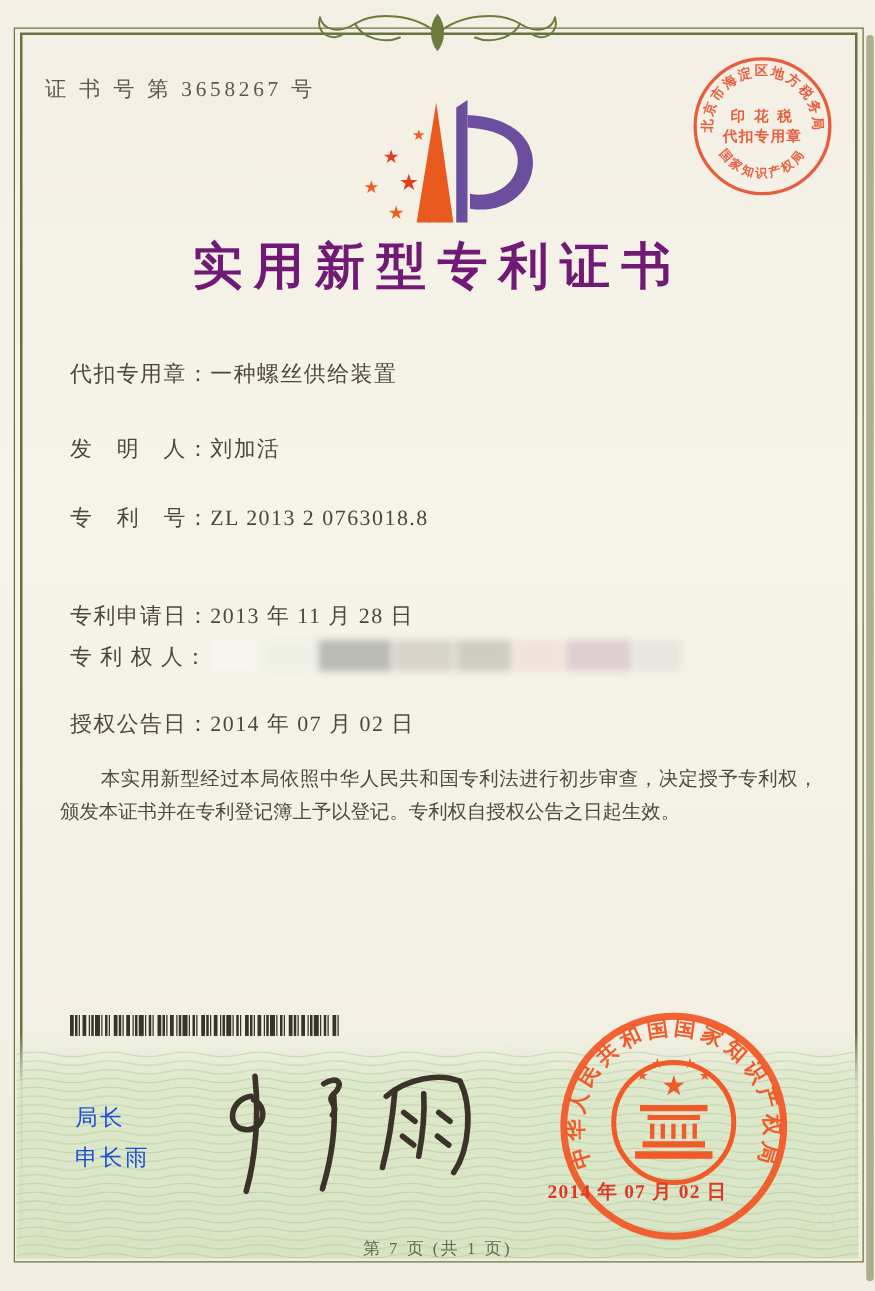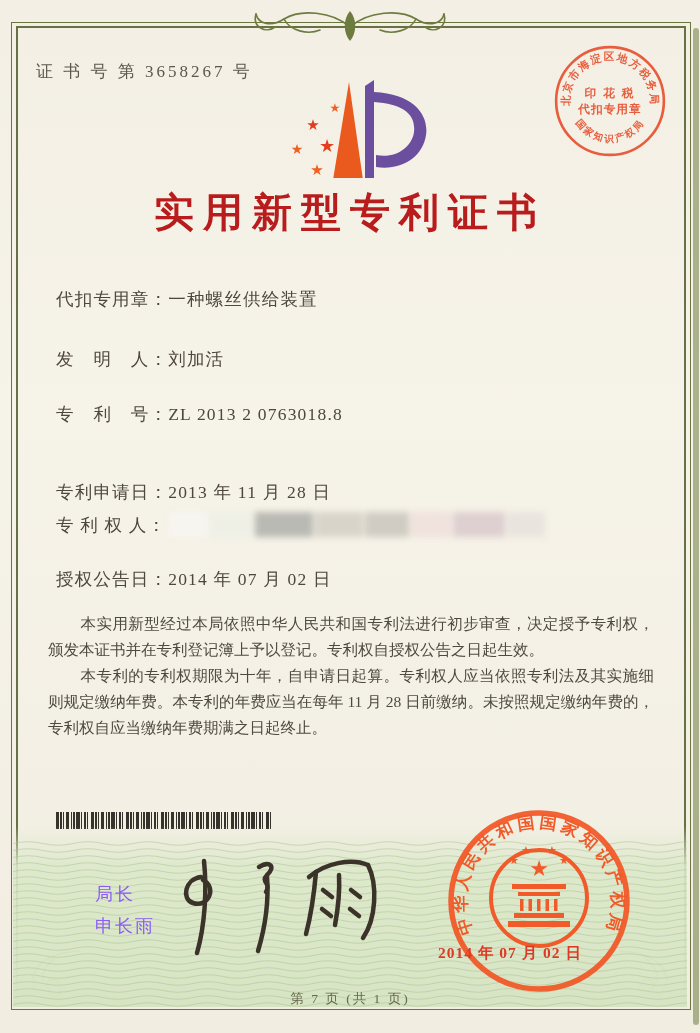--- a/index.html
+++ b/index.html
@@ -10,38 +10,38 @@
   }
   .abs{position:absolute;}
   
   .frame-outer{left:11px;right:9px;top:22px;bottom:23px;border:1px solid #6a7540;}
   .frame-inner{left:16px;right:14px;top:26px;bottom:27px;border:2px solid #4f5a28;opacity:.85;}
   .scan-edge{right:1px;top:28px;bottom:8px;width:6px;background:#6d7c44;opacity:.55;border-radius:3px;}
   
   .cert-no{left:36px;top:60px;font-size:17px;letter-spacing:3px;color:#5d574c;}
   .logo{left:277px;top:78px;width:150px;height:100px;}
   .title{left:0;right:0;top:185px;text-align:center;font-size:40px;font-weight:bold;
-         letter-spacing:9px;color:#b91c1c;}
+         letter-spacing:9px;color:#701a75;}
   .tax-stamp{left:549px;top:40px;width:122px;height:122px;opacity:.92;}
   
   .field{left:56px;font-size:17.5px;color:#4e473f;letter-spacing:1.2px;white-space:nowrap;}
   .redact-blocks{display:inline-flex;gap:2px;vertical-align:-6px;height:25px;margin-left:3px;
                  filter:blur(3px);}
   .redact-blocks i{display:inline-block;height:100%;}
   
   .body-text{left:48px;right:46px;top:611px;font-size:15.5px;line-height:26px;color:#4e4942;
              text-align:justify;}
   .body-text p{margin:0;text-indent:2.1em;}
   
   .barcode{left:56px;top:812px;width:215px;height:17px;display:flex;align-items:stretch;overflow:hidden;}
   .barcode i{display:block;height:100%;flex:0 0 auto;}
   .barcode i.bar{background:#35332c;}
   
   .band{left:13px;right:13px;top:826px;bottom:26px;}
-  .director{left:60px;top:878px;font-size:18px;color:#8b5cf6;line-height:32px;letter-spacing:2px;margin-left:35px;}
+  .director{left:60px;top:878px;font-size:18px;color:#1d4ed8;line-height:32px;letter-spacing:2px;}
   .autograph{left:163px;top:845px;width:240px;height:115px;}
   .seal{left:424px;top:806px;width:232px;height:196px;}
   .footer{left:0;right:0;top:990px;text-align:center;font-size:13.5px;color:#68684f;letter-spacing:2px;}
   .ornament-top{left:228px;top:3px;width:244px;height:46px;}
   .corner{bottom:24px;width:72px;height:62px;}
   .corner-left{left:12px;}
   .corner-right{right:12px;transform:scaleX(-1);}
 </style>
 </head>
 <body>
@@ -136,21 +136,20 @@
       <i style="width:52px;background:#decfd0"></i>
       <i style="width:38px;background:#e8e5de"></i>
     </span>
 </div>
 <div class="abs field" style="top:567px">
   <span>授权公告日</span><span>：</span><span>2014 年 07 月 02 日</span>
 </div>
 
 <div class="abs body-text">
   <p>本实用新型经过本局依照中华人民共和国专利法进行初步审查，决定授予专利权，颁发本证书并在专利登记簿上予以登记。专利权自授权公告之日起生效。</p>
-  <p>本专利的专利权期限为十年，自申请日起算。专利权人应当依照专利法及其实施细则规定缴纳年费。本专利的年费应当在每年 11 月 28 日前缴纳。未按照规定缴纳年费的，专利权自应当缴纳年费期满之日起终止。</p>
 </div>
 
 <div class="abs barcode">
     <i class="bar" style="width: 3px;"></i>
     <i style="width: 1px;"></i>
     <i class="bar" style="width: 2px;"></i>
     <i style="width: 1px;"></i>
     <i class="bar" style="width: 1px;"></i>
     <i style="width: 2px;"></i>
     <i class="bar" style="width: 3px;"></i>

